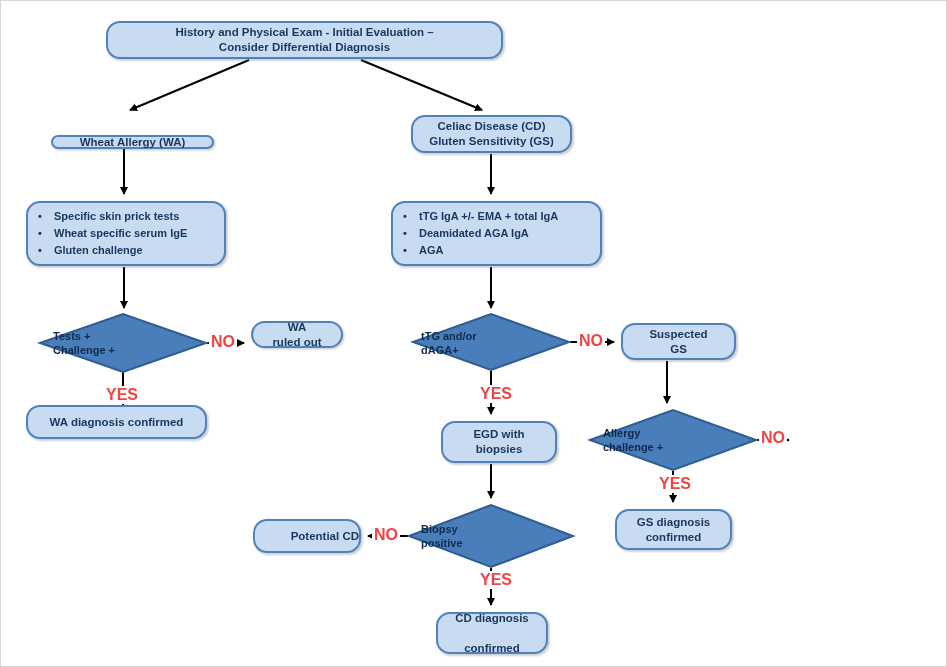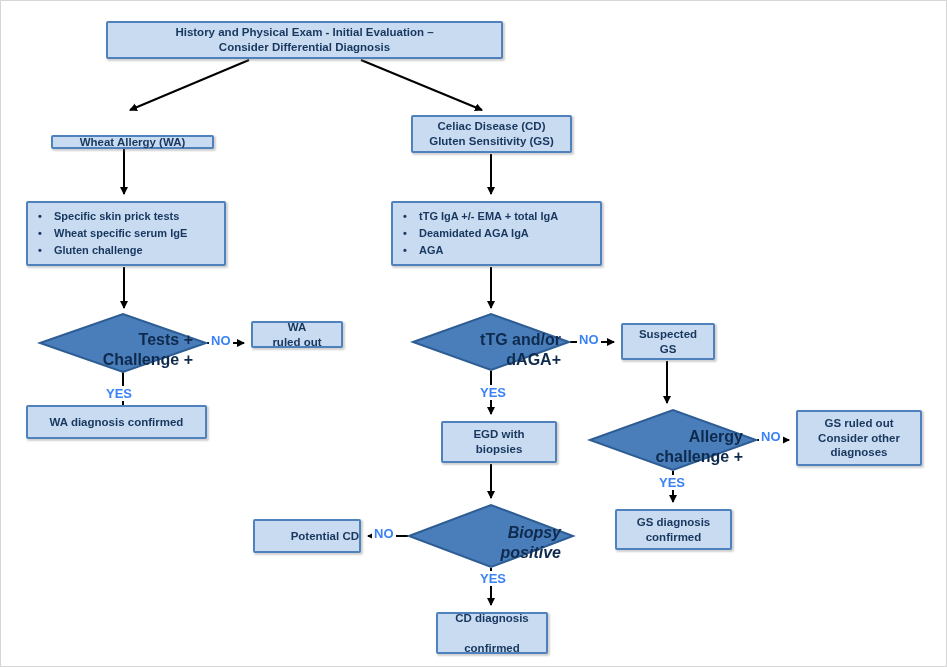--- a/index.html
+++ b/index.html
@@ -17,21 +17,21 @@
     position: absolute;
     left: 0; top: 0;
     width: 947px; height: 667px;
     pointer-events: none;
   }
   .connector-layer line { stroke: #000; stroke-width: 2; }
   .box {
     position: absolute;
     background: #c9dbf1;
     border: 2px solid #4f81bd;
-    border-radius: 2px;
+    border-radius: 14px;
     color: #17375e;
     font-weight: bold;
     font-size: 11.5px;
     line-height: 1.3;
     display: flex;
     flex-direction: column;
     align-items: center;
     justify-content: center;
     text-align: center;
     box-sizing: border-box;
@@ -42,32 +42,32 @@
     align-items: flex-start;
     text-align: left;
     padding: 5px 8px 5px 10px;
     font-size: 11px;
   }
   .box.tests ul { margin: 0; padding: 0; list-style: none; }
   .box.tests li { display: flex; line-height: 1.55; }
   .box.tests .bullet { width: 16px; flex: 0 0 16px; }
   .diamond-label {
     position: absolute;
-    text-align: right;
+    text-align: left;
+    font-weight: bold;
+    font-size: 11px;
+    line-height: 1.25;
+    color: #0e2a4d;
+  }
+  .diamond-label span { display: block; }
+  .lbl {
+    position: absolute;
     font-weight: bold;
     font-size: 16px;
-    line-height: 1.25;
-    color: #0e2a4d;
-  }
-  .diamond-label span { display: block; }
-  .lbl {
-    position: absolute;
-    font-weight: bold;
-    font-size: 13px;
-    color: #3b82f6;
+    color: #ef4444;
     background: #fff;
     padding: 0 2px;
   }
 </style>
 </head>
 <body>
 
 <div class="canvas">
 
   <svg class="connector-layer" width="947" height="667" viewBox="0 0 947 667">
@@ -150,30 +150,25 @@
 
   <div class="box" style="left:250px;top:320px;width:92px;height:27px;">
     <span>WA</span>
     <span>ruled out</span>
   </div>
 
   <div class="box" style="left:25px;top:404px;width:181px;height:34px;">
     <span>WA diagnosis confirmed</span>
   </div>
 
-  <div class="box" style="left:620px;top:322px;width:94px;height:37px;">
+  <div class="box" style="left:620px;top:322px;width:115px;height:37px;">
     <span>Suspected</span>
     <span>GS</span>
   </div>
 
-  <div class="box" style="left:795px;top:409px;width:126px;height:56px;">
-    <span>GS ruled out</span>
-    <span>Consider other</span>
-    <span>diagnoses</span>
-  </div>
 
   <div class="box" style="left:614px;top:508px;width:117px;height:41px;">
     <span>GS diagnosis</span>
     <span>confirmed</span>
   </div>
 
   <div class="box" style="left:440px;top:420px;width:116px;height:42px;">
     <span>EGD with</span>
     <span>biopsies</span>
   </div>
@@ -192,21 +187,21 @@
     <span>Challenge +</span>
   </div>
   <div class="diamond-label" style="left:420px;top:329px;width:140px;">
     <span>tTG and/or</span>
     <span>dAGA+</span>
   </div>
   <div class="diamond-label" style="left:602px;top:426px;width:140px;">
     <span>Allergy</span>
     <span>challenge +</span>
   </div>
-  <div class="diamond-label" style="left:420px;top:522px;width:140px;font-style:italic;">
+  <div class="diamond-label" style="left:420px;top:522px;width:140px;">
     <span>Biopsy</span>
     <span>positive</span>
   </div>
 
   <span class="lbl" style="left:208px;top:332px;">NO</span>
   <span class="lbl" style="left:103px;top:385px;">YES</span>
   <span class="lbl" style="left:576px;top:331px;">NO</span>
   <span class="lbl" style="left:477px;top:384px;">YES</span>
   <span class="lbl" style="left:758px;top:428px;">NO</span>
   <span class="lbl" style="left:656px;top:474px;">YES</span>

